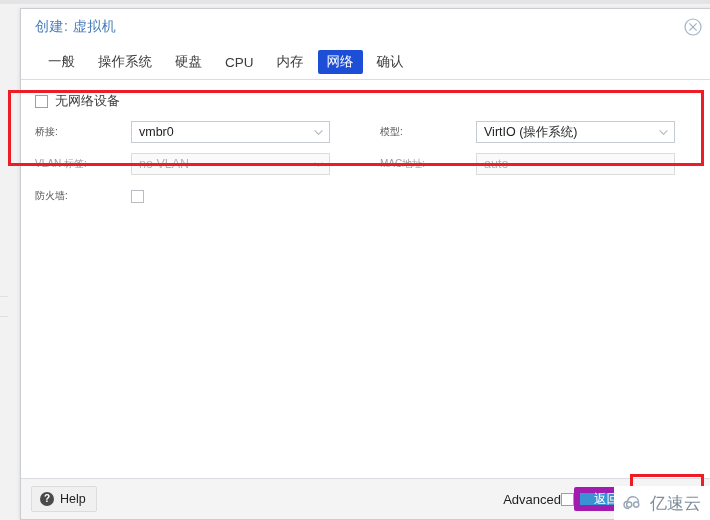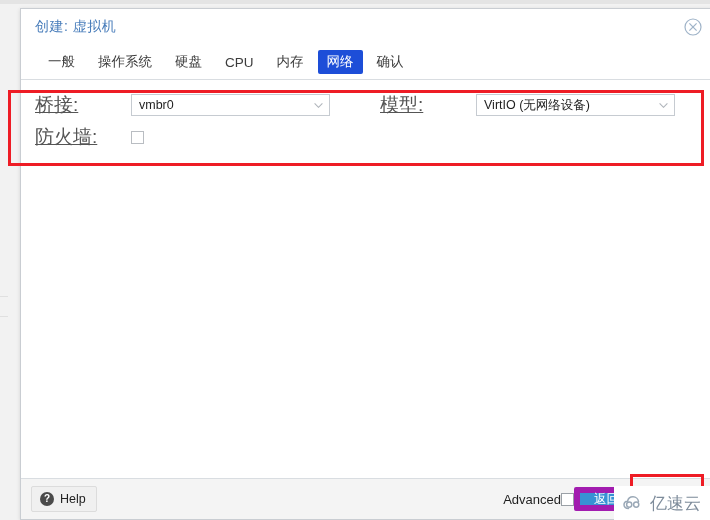--- a/index.html
+++ b/index.html
@@ -128,23 +128,22 @@
   .col {
     display: flex;
     align-items: center;
     width: 345px;
     flex: 0 0 345px;
   }
   .lbl {
     width: 96px;
     flex: 0 0 96px;
     color: #555;
-    font-size: 19px;
+    font-size: 10px;
     white-space: nowrap;
-    text-decoration: underline;
   }
   .lbl.dim { color: #9a9a9a; }
 
   
   .field {
     position: relative;
     width: 199px;
     height: 22px;
     border: 1px solid #c6cbd1;
     background: #fff;
@@ -319,46 +318,69 @@
     <div class="tab">硬盘</div>
     <div class="tab">CPU</div>
     <div class="tab">内存</div>
     <div class="tab active">网络</div>
     <div class="tab">确认</div>
   </div>
 
   <div class="panel">
     <div class="form">
 
+      <div class="check-row">
+        <span class="cbox"></span>
+        <span class="check-label">无网络设备</span>
+      </div>
 
       <div class="row">
         <div class="col">
           <span class="lbl">桥接:</span>
           <div class="field select">
             <span>vmbr0</span>
             <span class="caret">
               <svg width="9" height="5" viewBox="0 0 9 5">
                   <path d="M0.6 0.4 L4.5 4.3 L8.4 0.4" fill="none" stroke="#b0b5bb" stroke-width="1.1"></path>
                 </svg>
             </span>
           </div>
         </div>
         <div class="col">
           <span class="lbl">模型:</span>
           <div class="field select">
-            <span>VirtIO (无网络设备)</span>
+            <span>VirtIO (操作系统)</span>
             <span class="caret">
               <svg width="9" height="5" viewBox="0 0 9 5">
                   <path d="M0.6 0.4 L4.5 4.3 L8.4 0.4" fill="none" stroke="#b0b5bb" stroke-width="1.1"></path>
                 </svg>
             </span>
           </div>
         </div>
       </div>
 
+      <div class="row">
+        <div class="col">
+          <span class="lbl dim">VLAN 标签:</span>
+          <div class="field select disabled">
+            <span>no VLAN</span>
+            <span class="caret">
+              <svg width="9" height="5" viewBox="0 0 9 5">
+                  <path d="M0.6 0.4 L4.5 4.3 L8.4 0.4" fill="none" stroke="#cfd3d7" stroke-width="1.1"></path>
+                </svg>
+            </span>
+          </div>
+        </div>
+        <div class="col">
+          <span class="lbl dim">MAC地址:</span>
+          <div class="field disabled">
+            <span>auto</span>
+          </div>
+        </div>
+      </div>
 
       <div class="row">
         <div class="col">
           <span class="lbl">防火墙:</span>
           <span class="cbox light"></span>
         </div>
       </div>
 
     </div>
   </div>

